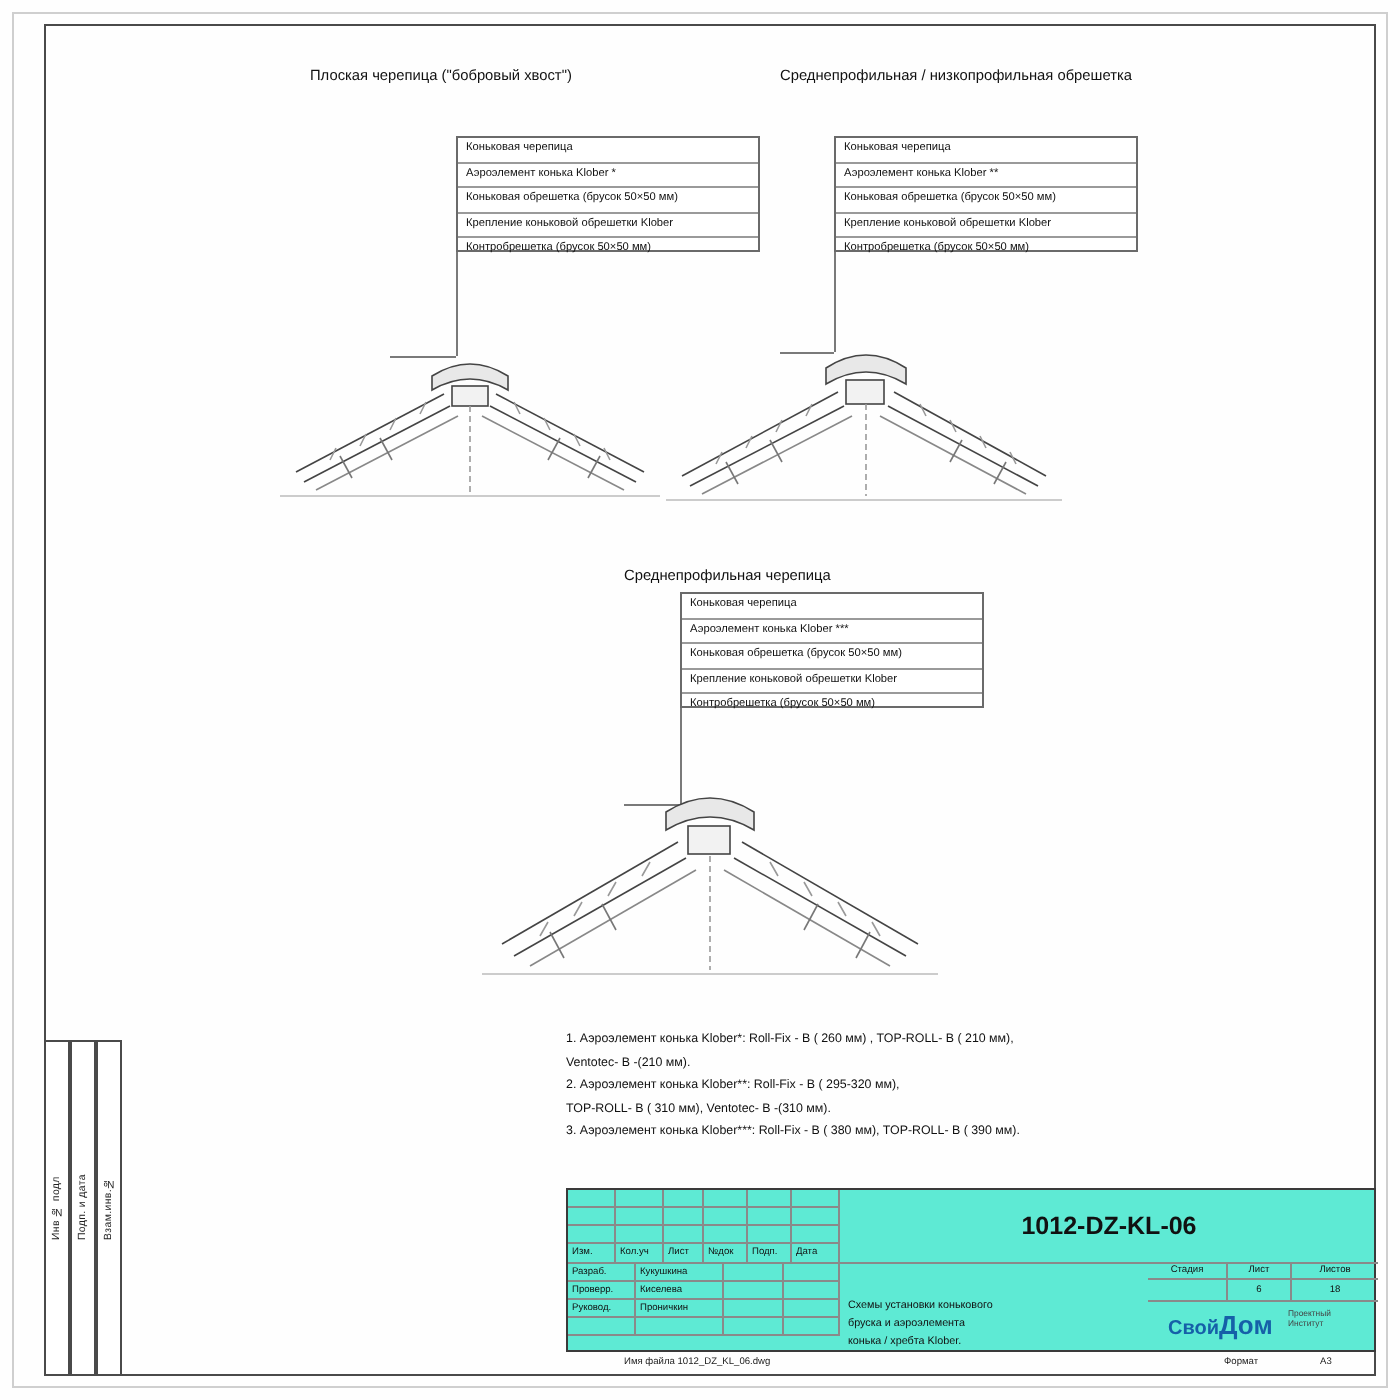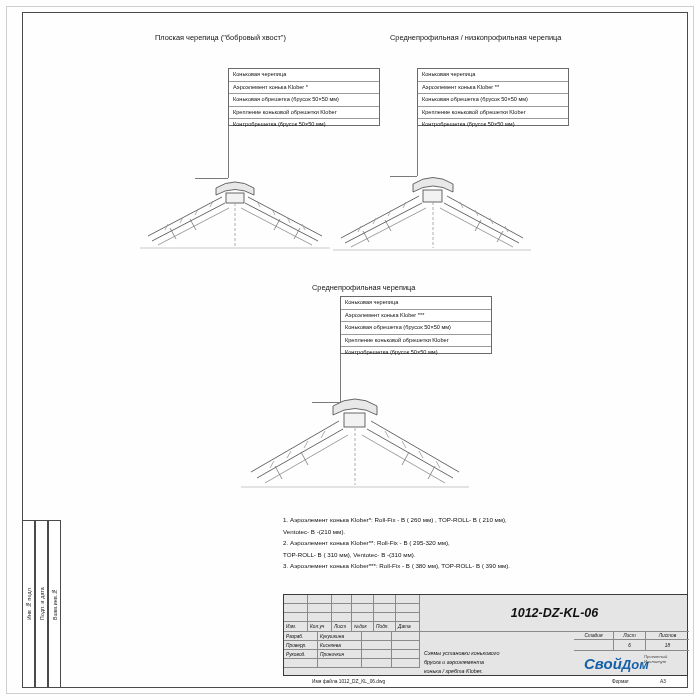--- a/index.html
+++ b/index.html
@@ -26,28 +26,28 @@
   .lead.v{width:1px;}
 
   
   .roofwrap{position:absolute;}
 
   
   .notes{position:absolute;font-size:6.2px;line-height:11.6px;color:#111;}
   .notes div{white-space:nowrap;}
 
   
-  .tb{position:absolute;border:1px solid #3a3a3a;box-sizing:border-box;background:#e5e5e5;font-style:italic;}
+  .tb{position:absolute;border:1px solid #3a3a3a;box-sizing:border-box;background:#5eead4;}
   .tb .cell{position:absolute;box-sizing:border-box;border-right:1px solid #8a8a8a;border-bottom:1px solid #8a8a8a;
             font-size:4.8px;color:#111;padding:0 2px;display:flex;align-items:center;overflow:hidden;white-space:nowrap;}
   .tb .bigcode{position:absolute;font-size:12.5px;font-weight:bold;color:#111;display:flex;align-items:center;justify-content:center;}
   .tb .desc{position:absolute;font-size:5.4px;color:#111;line-height:9px;}
 
   .logo{position:absolute;display:flex;align-items:baseline;font-weight:bold;}
-  .logo .svoy{font-size:15px;color:#1560a8;}
+  .logo .svoy{font-size:10px;color:#1560a8;}
   .logo .dom{font-size:13px;color:#1560a8;}
   .logo-sub{position:absolute;font-size:4.2px;color:#444;line-height:5.4px;}
 
   .filename{position:absolute;font-size:4.8px;color:#222;}
   .fmt{position:absolute;font-size:4.8px;color:#222;}
 </style>
 </head>
 <body>
 
 <div id="sheet">
@@ -98,21 +98,21 @@
       <path d="M150 59 L144 70" stroke="#777"></path>
       <path d="M170 68 L164 79" stroke="#777"></path>
 
       <path d="M35 70 L38 64 M50 63 L53 57 M65 55 L68 49 M80 47 L83 41" stroke="#999"></path>
       <path d="M175 70 L172 64 M160 63 L157 57 M145 55 L142 49 M130 47 L127 41" stroke="#999"></path>
 
       <path d="M10 88 L200 88" stroke="#bbb"></path>
     </g>
   </svg>
 
-  <div class="t-title" style="left:390px;top:33px;">Среднепрофильная / низкопрофильная  черепица</div>
+  <div class="t-title" style="left:390px;top:33px;">Среднепрофильная / низкопрофильная  обрешетка</div>
 
   <div class="calltable" style="left:417px;top:68px;width:152px;height:58px;">
     <div class="row">Коньковая черепица</div>
     <div class="row">Аэроэлемент конька Klober **</div>
     <div class="row">Коньковая обрешетка (брусок 50×50 мм)</div>
     <div class="row">Крепление коньковой обрешетки Klober</div>
     <div class="row">Контробрешетка (брусок 50×50 мм)</div>
   </div>
 
   <div class="lead v" style="left:417px;top:126px;height:50px;"></div>

